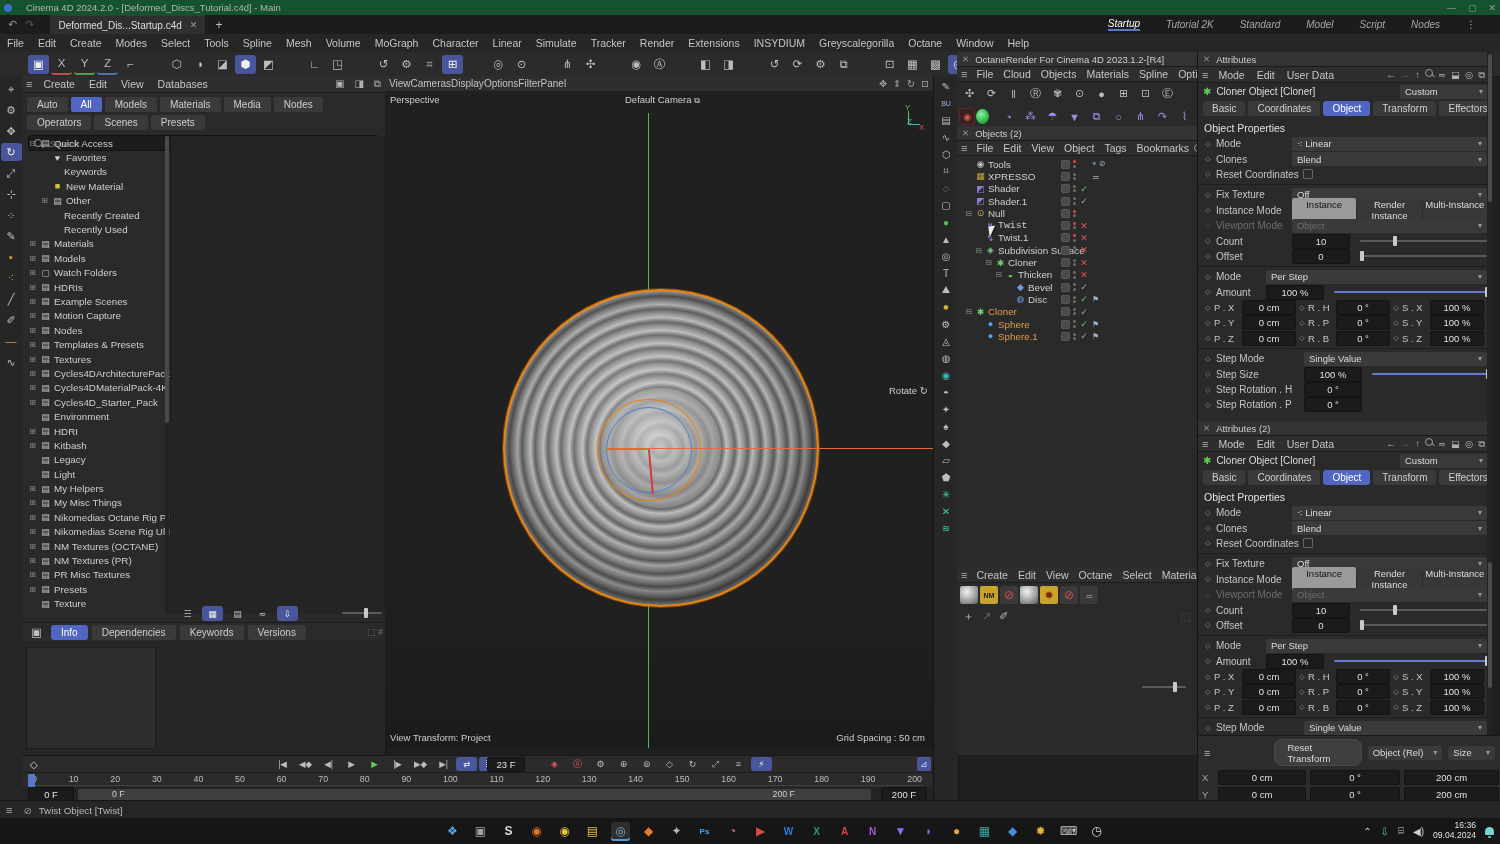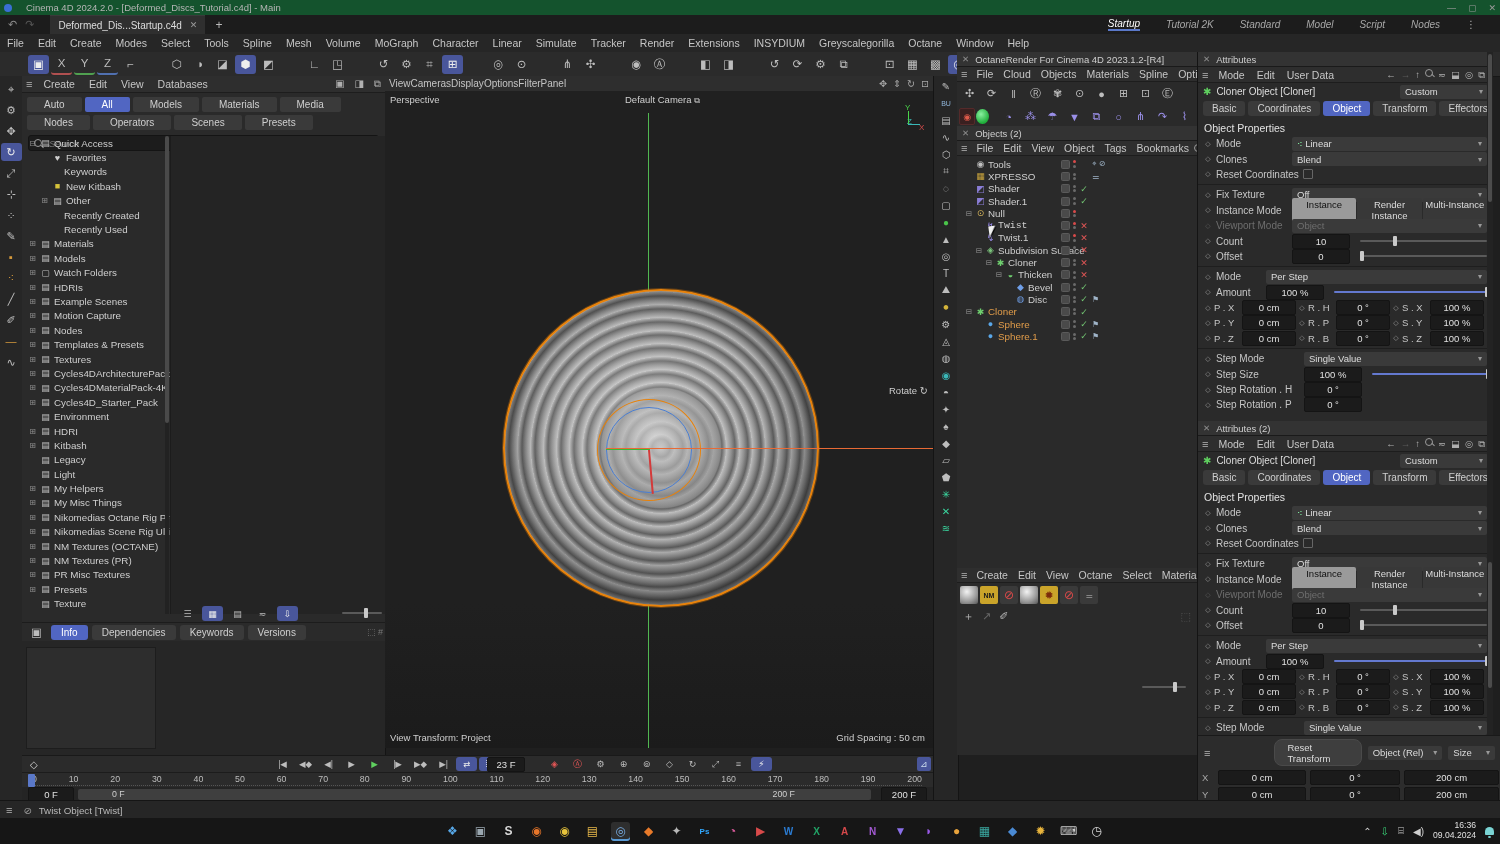--- a/index.html
+++ b/index.html
@@ -38,21 +38,21 @@
   .sl{position:relative;height:2px;background:#5a5a5a;border-radius:1px}
   .sl .kn{position:absolute;top:-4px;width:4px;height:10px;background:#c9c9c9;border-radius:1px}
   .sl.blue{background:#6479cf}
   .diam{color:#8b8b8b;font-size:7px;width:8px;text-align:center}
   
   .ltools{left:0;top:76px;width:22px;height:724px;background:#262626;border-right:1px solid #171717;display:flex;flex-direction:column;align-items:center;padding-top:4px;gap:3px}
   .ltools .tbtn{width:18px;height:18px;font-size:11px}
   
   .asset{left:22px;top:76px;width:363px;height:679px;background:#2a2a2a;border-right:1px solid #141414}
   .atabs{display:flex;flex-wrap:wrap;gap:3px;padding:4px 5px 2px 5px}
-  .atab{background:#3a3a3a;border-radius:2px;padding:2px 17px;font-size:10px;color:#cfcfcf}
+  .atab{background:#3a3a3a;border-radius:2px;padding:2px 10px;font-size:10px;color:#cfcfcf}
   .atab[data-state="active"]{background:#5166c2;color:#fff}
   .srch{margin:3px 6px;height:14px;background:#1c1c1c;border:1px solid #141414;border-radius:3px;display:flex;align-items:center;padding:0 5px;gap:5px}
   .srch input{background:transparent;border:0;outline:0;color:#bbb;font-size:9.5px;font-style:italic;width:300px;font-family:inherit}
   .mag{width:6px;height:6px;border:1.3px solid #9a9a9a;border-radius:50%;position:relative;flex:none}
   .mag::after{content:"";position:absolute;width:4px;height:1.3px;background:#9a9a9a;transform:rotate(45deg);right:-3px;bottom:-1px}
   .treewrap{position:absolute;left:0;top:60px;width:148px;height:478px;overflow:hidden;border-right:1px solid #1c1c1c}
   .titem{display:flex;align-items:center;height:14.4px;font-size:9.8px;color:#cfcfcf;white-space:nowrap;padding-left:6px;gap:3px}
   .titem[data-indent="1"]{padding-left:18px}
   .texp{width:9px;color:#8f8f8f;font-size:8px;text-align:center;flex:none}
   .tico{flex:none;display:flex;align-items:center;justify-content:center;width:11px;height:10px;font-size:9px;color:#c2c2c2}
@@ -373,21 +373,21 @@
 
           <div class="titem" data-indent="1">
             <span class="texp"></span>
             <span class="tico" data-icon="search"></span>
             <span>Keywords</span>
           </div>
 
           <div class="titem" data-indent="1">
             <span class="texp"></span>
             <span class="tico" data-icon="folder-y"></span>
-            <span>New Kitbash</span>
+            <span>New Material</span>
           </div>
 
           <div class="titem" data-indent="1">
             <span class="texp">⊞</span>
             <span class="tico" data-icon="case"></span>
             <span>Other</span>
           </div>
 
           <div class="titem" data-indent="1">
             <span class="texp"></span>

